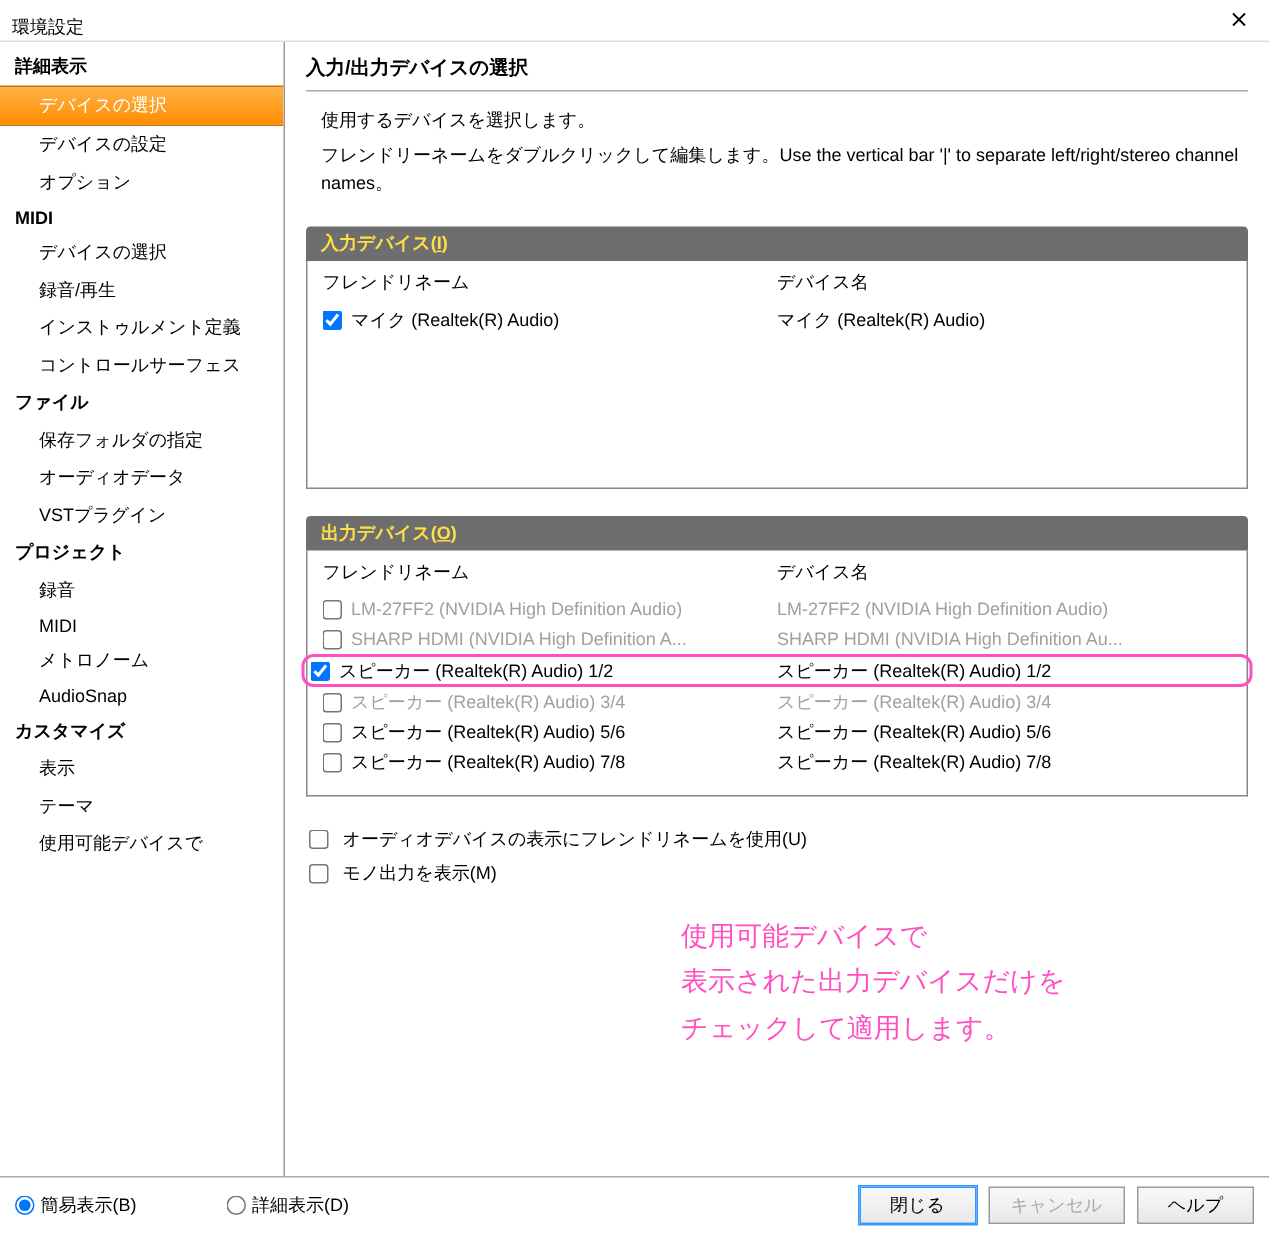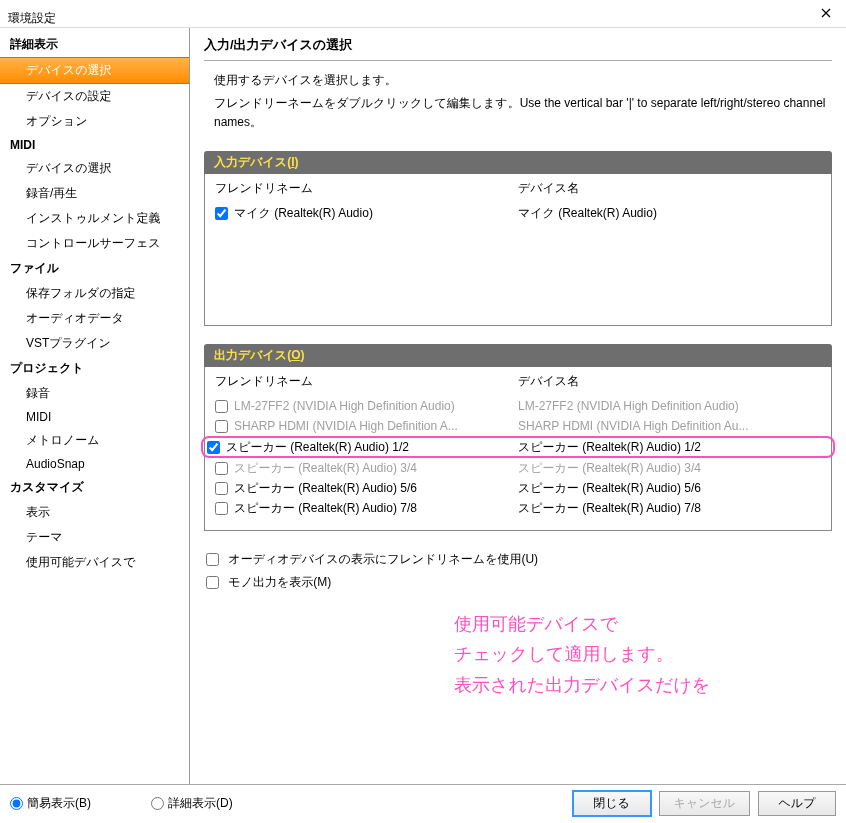--- a/index.html
+++ b/index.html
@@ -232,22 +232,22 @@
         <span>オーディオデバイスの表示にフレンドリネームを使用(U)</span>
       </div>
       <div class="opt-row">
         <input type="checkbox" style="">
         <span>モノ出力を表示(M)</span>
       </div>
     </div>
 
     <div class="annotation">
       <div>使用可能デバイスで</div>
+      <div>表示された出力デバイスだけを</div>
       <div>チェックして適用します。</div>
-      <div>表示された出力デバイスだけを</div>
     </div>
   </div>
 </div>
 
 <div class="footer">
   <div class="radios">
     <label>
       <input type="radio" name="view" checked="" style="">
       <span>簡易表示(B)</span>
     </label>

